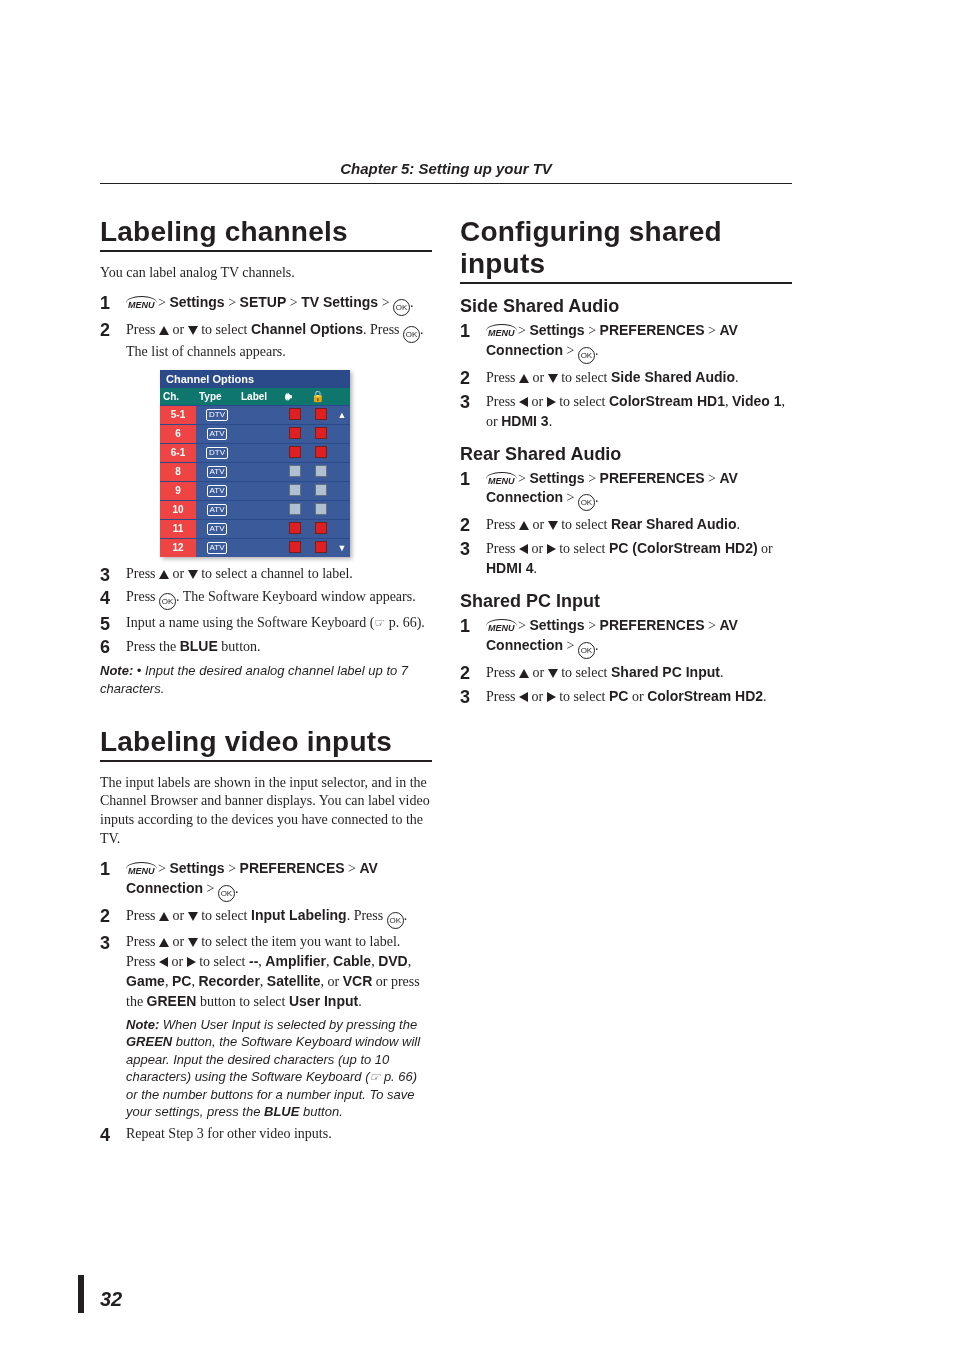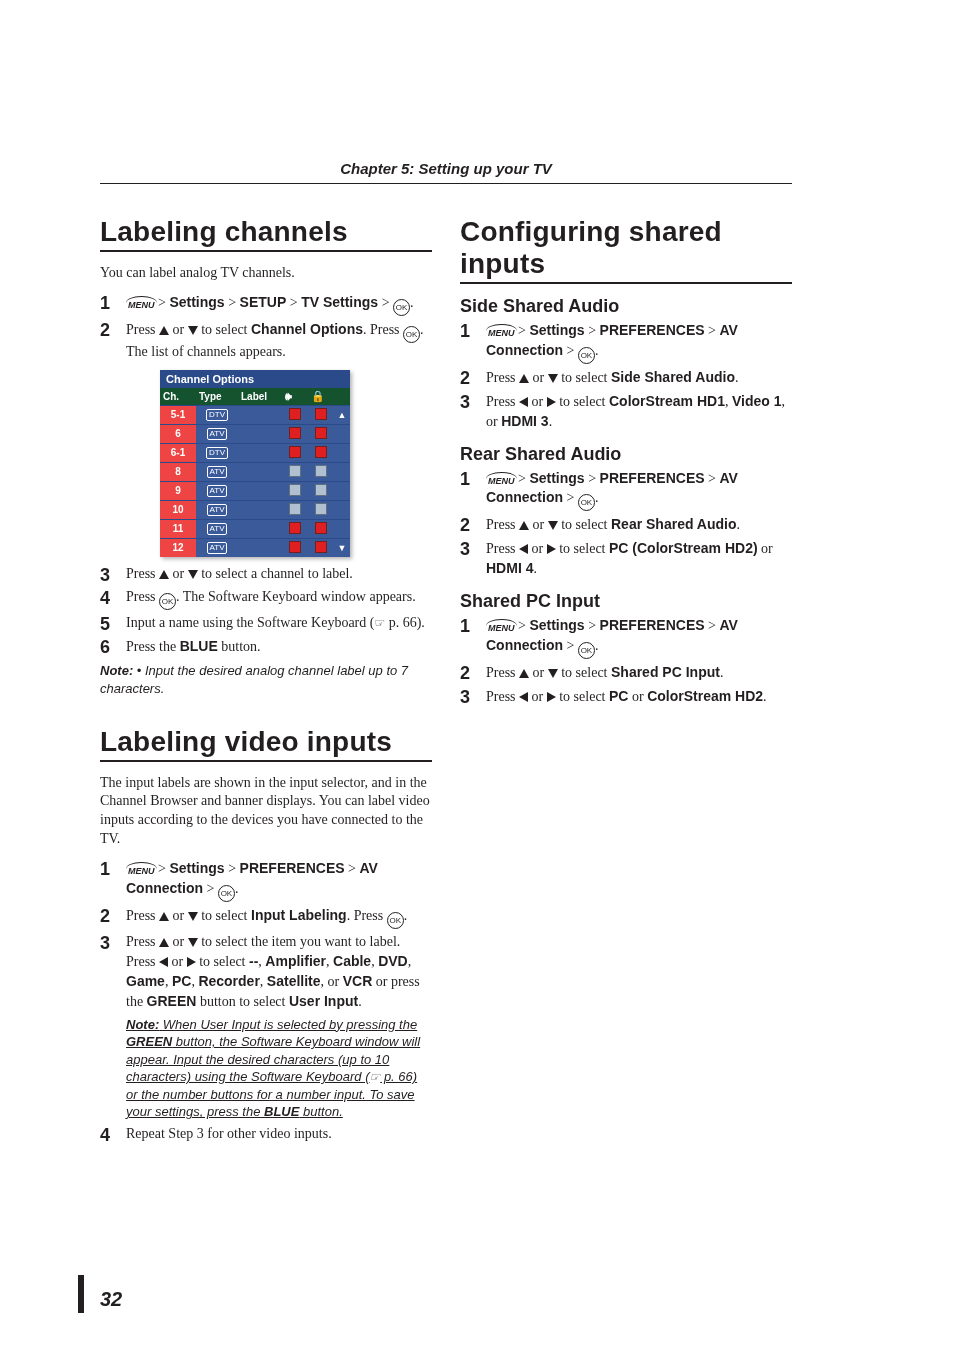--- a/index.html
+++ b/index.html
@@ -175,21 +175,21 @@
     padding: 3px 6px;
   }
   .screenshot table {
     width: 100%;
     border-collapse: collapse;
     background: #3a5a9a;
     color: #fff;
     font-size: 10px;
   }
   .screenshot th {
-    background: #14532d;
+    background: #0f766e;
     font-weight: bold;
     padding: 2px 3px;
     text-align: left;
     font-size: 10px;
   }
   .screenshot td {
     padding: 2px 3px;
     border-top: 1px solid #2a4a8a;
     text-align: center;
     height: 14px;
@@ -425,21 +425,21 @@
           <span class="bold">Amplifier</span>,
           <span class="bold">Cable</span>,
           <span class="bold">DVD</span>,
           <span class="bold">Game</span>,
           <span class="bold">PC</span>,
           <span class="bold">Recorder</span>,
           <span class="bold">Satellite</span><span>, or </span>
           <span class="bold">VCR</span><span> or press the </span>
           <span class="bold">GREEN</span><span> button to select </span>
           <span class="bold">User Input</span>.
-          <div class="note-inline" style="padding-left:0;text-decoration:underline;">
+          <div class="note-inline" style="padding-left:0;">
             <span class="label">Note:</span><span> When User Input is selected by pressing the </span><span class="label">GREEN</span><span> button, the Software Keyboard window will appear. Input the desired characters (up to 10 characters) using the Software Keyboard (</span><span class="icon-pointer">☞</span><span> p. 66) or the number buttons for a number input. To save your settings, press the </span><span class="label">BLUE</span><span> button.</span>
           </div>
         </li>
         <li>
           <span>Repeat Step 3 for other video inputs.</span>
         </li>
       </ol>
     </div>
 
     <div class="col">

